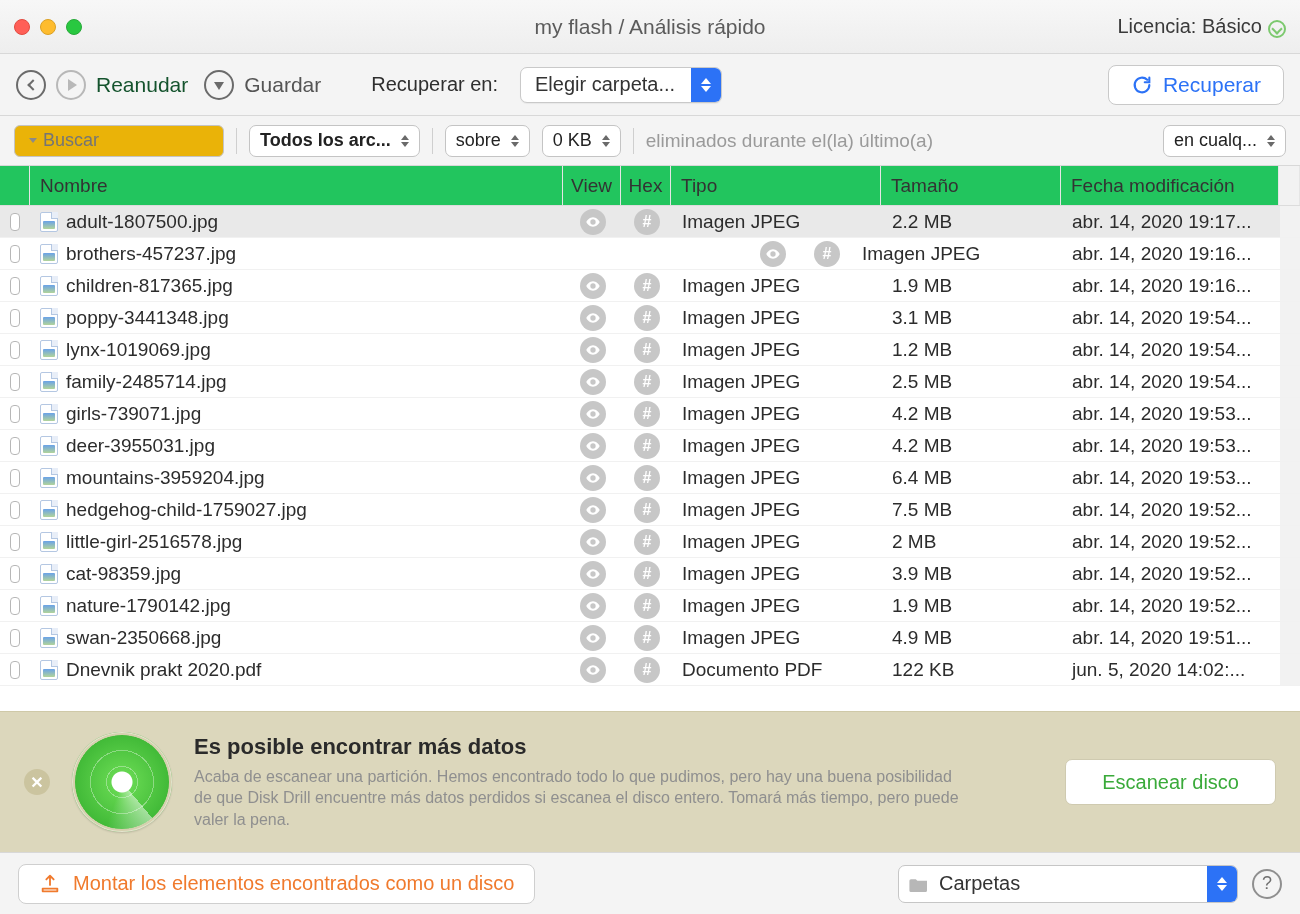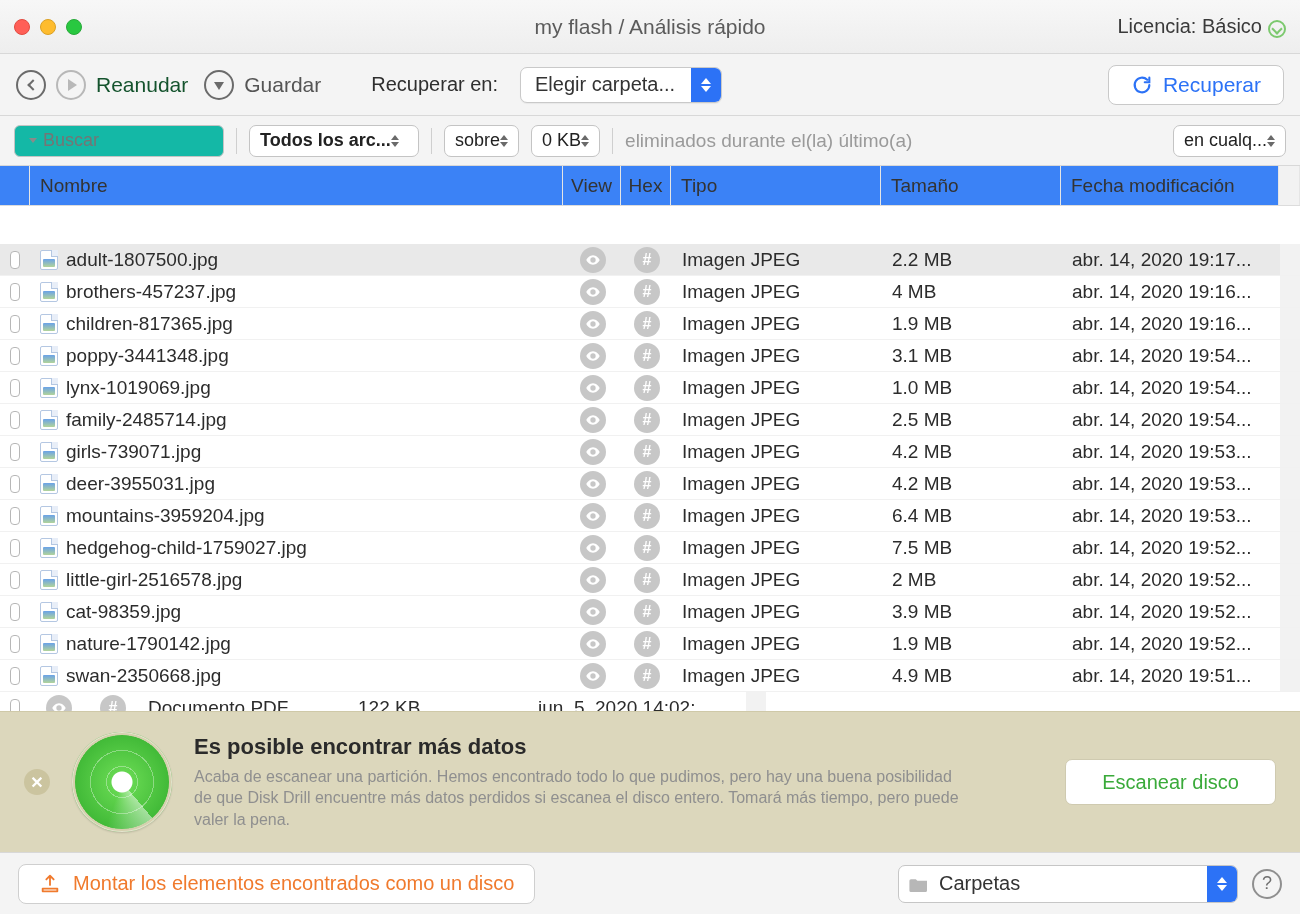--- a/index.html
+++ b/index.html
@@ -70,60 +70,60 @@
   .recover-btn svg { width: 22px; height: 22px; }
 
   
   .toolbar2 {
     height: 50px; background: #f4f4f4; border-bottom: 1px solid #d8d8d8;
     display: flex; align-items: center; padding: 0 14px; gap: 12px;
     font-size: 18px; color: #444;
   }
   .search-box {
     display: flex; align-items: center; gap: 6px; width: 210px; height: 32px;
-    border: 1px solid #c4c4c4; border-radius: 6px; padding: 0 8px; background: #14b8a6;
+    border: 1px solid #c4c4c4; border-radius: 6px; padding: 0 8px; background: #eab308;
   }
   .search-box svg { width: 16px; height: 16px; color: #8a8a8a; }
   .search-box input { border: none; outline: none; font-size: 18px; flex: 1; background: transparent; color:#333;}
   .search-box .caret { width:0;height:0;border-left:4px solid transparent;border-right:4px solid transparent;border-top:5px solid #8a8a8a;}
   .vsep { width: 1px; height: 26px; background: #cfcfcf; }
 
   .pill {
     height: 32px; padding: 0 10px; border: 1px solid #c4c4c4; border-radius: 7px; background: #fff;
-    display: flex; align-items: center; cursor: pointer; font-size: 18px; color: #222; text-align: right;
+    display: flex; align-items: center; gap: 10px; cursor: pointer; font-size: 18px; color: #222; text-align: right;
   }
   .pill .updn { display:flex; flex-direction:column; gap:2px;}
   .pill .updn .u,.pill .updn .d{width:0;height:0;border-left:4px solid transparent;border-right:4px solid transparent;}
   .pill .updn .u{border-bottom:5px solid #6a6a6a;}
   .pill .updn .d{border-top:5px solid #6a6a6a;}
   .pill.wide { min-width: 170px; font-weight:600;}
   .time-label { color: #9a9a9a; font-size: 19px; }
 
   
   .cols {
-    height: 40px; background: #3b82f6; border-bottom: 1px solid #dcdcdc;
+    height: 40px; background: #22c55e; border-bottom: 1px solid #dcdcdc;
     display: flex; align-items: center; font-size: 19px; color: #333;
   }
   .cols > div { padding: 0 10px; border-right: 1px solid #e5e5e5; height: 100%; display:flex; align-items:center;}
   .col-check { width: 30px; border-right:none;}
   .col-name { flex: 1; padding-left: 20px;}
   .col-view { width: 58px; justify-content:center;}
   .col-hex  { width: 50px; justify-content:center;}
   .col-type { width: 210px; }
   .col-size { width: 180px; }
   .col-date { width: 218px; border-right:none;}
   .col-scroll { width: 14px; border:none; background:#f2f2f2;}
 
   
   .rows { flex: 1; overflow: hidden; position: relative; }
   .row {
     height: 32px; display: flex; align-items: center; font-size: 19px; color: #2c2c2c;
     border-bottom: 1px solid #f1f1f1;
   }
-  .row.sel { background: #e9e9e9; margin-top: 38px; }
+  .row.sel { background: #e9e9e9; }
   .row > div { padding: 0 10px; height:100%; display:flex; align-items:center;}
   .r-check { width: 30px; justify-content:center;}
   .r-check .cb { width:18px;height:18px;border:1.5px solid #b7b7b7;border-radius:4px;background:#fff;}
   .r-name { flex:1; gap: 8px; padding-left: 34px;}
   .r-name .ficon { width:18px;height:20px; background:#fff;border:1px solid #b4c7e2;border-radius:2px; position:relative; flex:0 0 auto;}
   .r-name .ficon::after{content:"";position:absolute;right:-1px;top:-1px;width:6px;height:6px;background:#e8eef8;border-left:1px solid #b4c7e2;border-bottom:1px solid #b4c7e2;}
   .r-name .ficon .pic{position:absolute;left:2px;right:2px;bottom:2px;height:8px;background:linear-gradient(#6aa2e8,#b2d49a);border-radius:1px;}
   .r-view { width:58px; justify-content:center;}
   .r-hex { width:50px; justify-content:center;}
   .eye-badge, .hash-badge {
@@ -327,21 +327,20 @@
           <svg viewBox="0 0 24 24">
             <path fill="#fff" d="M12 5c-5 0-9 4.5-10 7 1 2.5 5 7 10 7s9-4.5 10-7c-1-2.5-5-7-10-7zm0 11a4 4 0 1 1 0-8 4 4 0 0 1 0 8z"></path>
             <circle cx="12" cy="12" r="2" fill="#c7c7c7"></circle>
           </svg>
         </span>
       </div>
       <div class="r-hex">
         <span class="hash-badge">#</span>
       </div>
       <div class="r-type">Imagen JPEG</div>
-      <div class="r-size">4 MB</div>
       <div class="r-date">abr. 14, 2020 19:16...</div>
       <div class="r-scroll"></div>
     </div>
     <div class="row">
       <div class="r-check">
         <span class="cb"></span>
       </div>
       <div class="r-name">
         <span class="ficon">
           <span class="pic"></span>
@@ -405,21 +404,21 @@
           <svg viewBox="0 0 24 24">
             <path fill="#fff" d="M12 5c-5 0-9 4.5-10 7 1 2.5 5 7 10 7s9-4.5 10-7c-1-2.5-5-7-10-7zm0 11a4 4 0 1 1 0-8 4 4 0 0 1 0 8z"></path>
             <circle cx="12" cy="12" r="2" fill="#c7c7c7"></circle>
           </svg>
         </span>
       </div>
       <div class="r-hex">
         <span class="hash-badge">#</span>
       </div>
       <div class="r-type">Imagen JPEG</div>
-      <div class="r-size">1.0 MB</div>
+      <div class="r-size">1.2 MB</div>
       <div class="r-date">abr. 14, 2020 19:54...</div>
       <div class="r-scroll"></div>
     </div>
     <div class="row">
       <div class="r-check">
         <span class="cb"></span>
       </div>
       <div class="r-name">
         <span class="ficon">
           <span class="pic"></span>
@@ -646,20 +645,26 @@
         <span class="hash-badge">#</span>
       </div>
       <div class="r-type">Imagen JPEG</div>
       <div class="r-size">4.9 MB</div>
       <div class="r-date">abr. 14, 2020 19:51...</div>
       <div class="r-scroll"></div>
     </div>
     <div class="row">
       <div class="r-check">
         <span class="cb"></span>
+      </div>
+      <div class="r-name">
+        <span class="ficon">
+          <span class="pic"></span>
+        </span>
+        <span>Dnevnik prakt 2020.pdf</span>
       </div>
       <div class="r-view">
         <span class="eye-badge">
           <svg viewBox="0 0 24 24">
             <path fill="#fff" d="M12 5c-5 0-9 4.5-10 7 1 2.5 5 7 10 7s9-4.5 10-7c-1-2.5-5-7-10-7zm0 11a4 4 0 1 1 0-8 4 4 0 0 1 0 8z"></path>
             <circle cx="12" cy="12" r="2" fill="#c7c7c7"></circle>
           </svg>
         </span>
       </div>
       <div class="r-hex">

